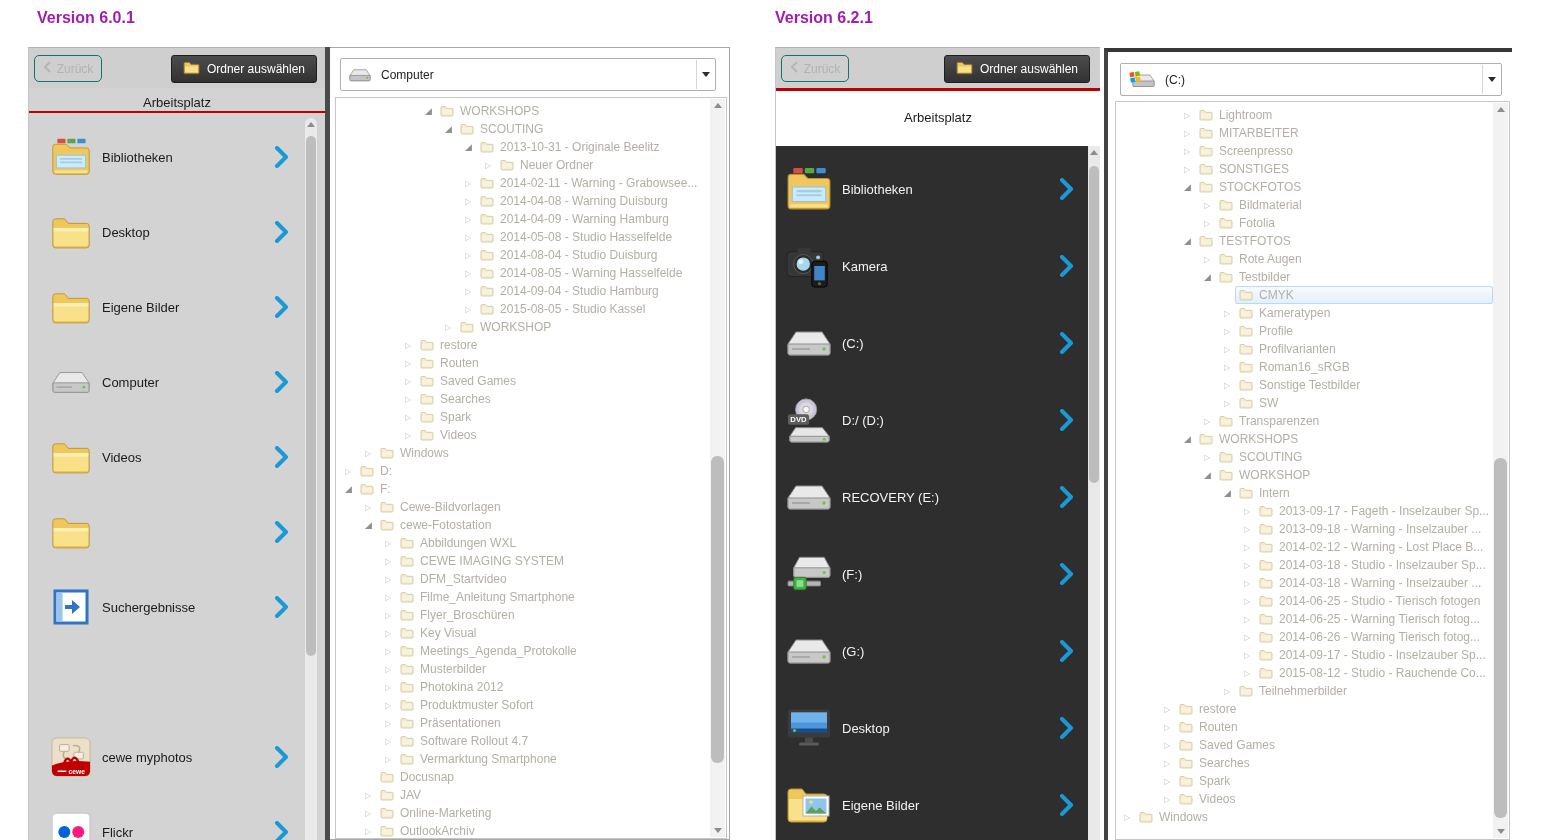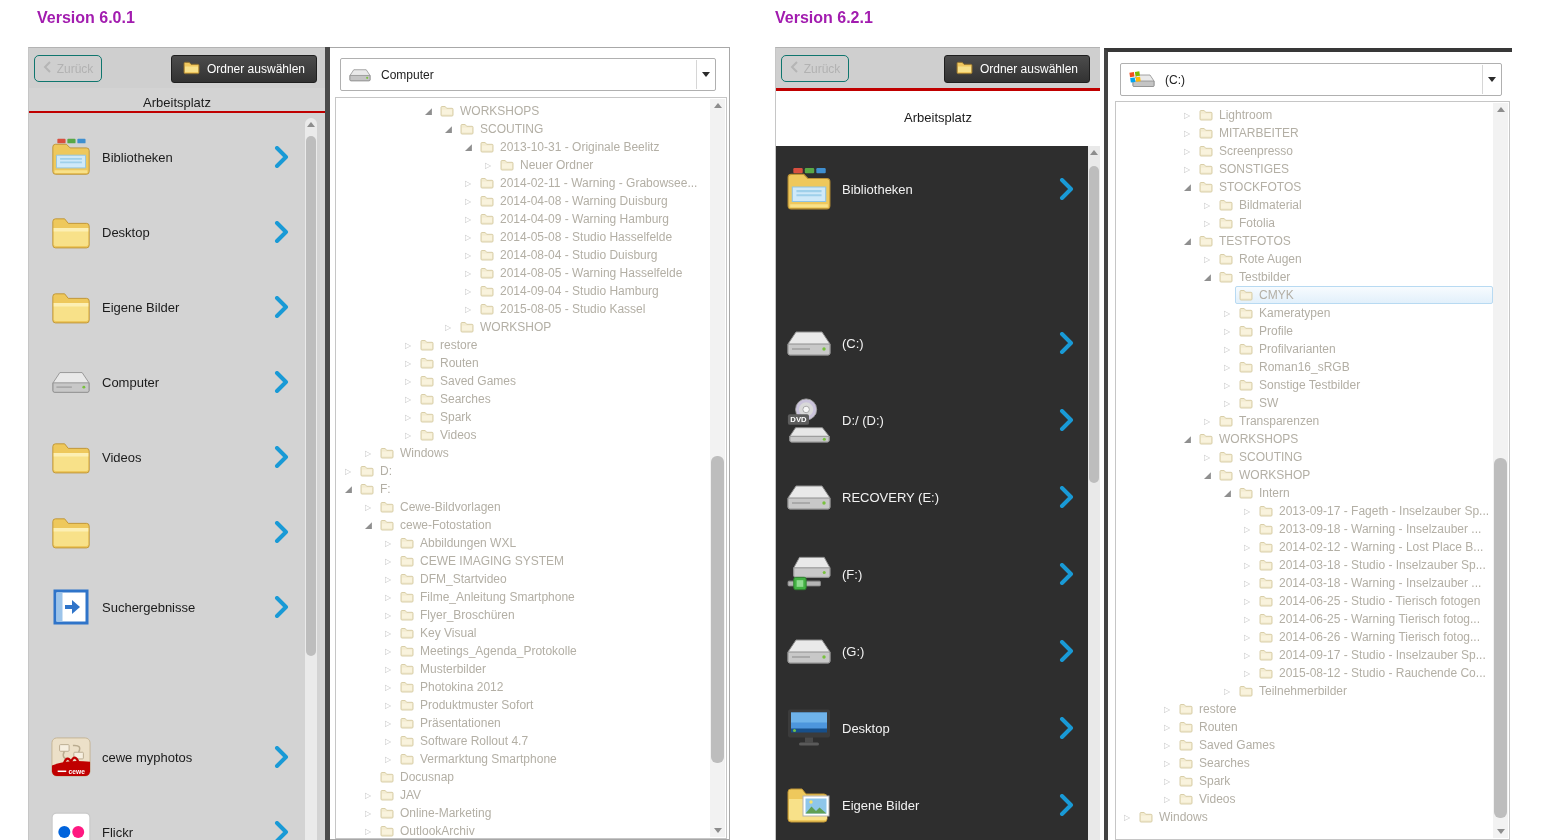--- a/index.html
+++ b/index.html
@@ -612,20 +612,37 @@
     <path d="M2 11 a3 3 0 0 1 3-3 h12 l4 4 h18 a3 3 0 0 1 3 3 v23 a3 3 0 0 1 -3 3 H5 a3 3 0 0 1 -3-3 Z" fill="#eec85c" stroke="#bd9334"></path>
     <path d="M6 20 h32 v14 H6 Z" fill="#cfe9f8" stroke="#8fc3e2"></path>
     <path d="M10 24 h24 M10 28 h24" stroke="#9fd0ea" stroke-width="2"></path>
     <path d="M4 38 h36" stroke="#f8e189" stroke-width="3"></path>
             </svg></span>
           <span class="lbl">Bibliotheken</span>
           <span class="chev"><svg width="15" height="22" viewBox="0 0 15 22">
               <path d="M3 2 L12 11 L3 20" fill="none" stroke="#199ad6" stroke-width="4" stroke-linecap="round" stroke-linejoin="round"></path>
             </svg></span>
         </div>
+        <div class="item" style="top: 81px;">
+          <span class="ic"><svg width="46" height="44" viewBox="0 0 48 46">
+    <rect x="1" y="8" width="38" height="26" rx="4" fill="#373737" stroke="#232323"></rect>
+    <rect x="12" y="4" width="14" height="7" rx="2" fill="#373737"></rect>
+    <circle cx="18" cy="21" r="10" fill="#2c2c2c" stroke="#5a5a5a"></circle>
+    <circle cx="18" cy="21" r="7" fill="#a8d8ef"></circle>
+    <circle cx="15.5" cy="18.5" r="2.5" fill="#e6f5fc"></circle>
+    <circle cx="33.5" cy="14" r="2" fill="#9fd2ec"></circle>
+    <rect x="27" y="18" width="16" height="27" rx="3" fill="#1c1c1c" stroke="#000"></rect>
+    <rect x="29.5" y="23" width="11" height="15" fill="#3f86c6"></rect>
+    <circle cx="35" cy="41.5" r="1.7" fill="#5d5d5d"></circle>
+            </svg></span>
+          <span class="lbl">Kamera</span>
+          <span class="chev"><svg width="15" height="22" viewBox="0 0 15 22">
+              <path d="M3 2 L12 11 L3 20" fill="none" stroke="#199ad6" stroke-width="4" stroke-linecap="round" stroke-linejoin="round"></path>
+            </svg></span>
+        </div>
         <div class="item" style="top: 158px;">
           <span class="ic"><svg width="46" height="28" viewBox="0 0 46 28">
     <path d="M10 3 h26 l8 12 v9 a2 2 0 0 1 -2 2 H4 a2 2 0 0 1 -2-2 v-9 Z" fill="#e9e9e9" stroke="#8e8e8e"></path>
     <path d="M2 15 h42 v9 a2 2 0 0 1 -2 2 H4 a2 2 0 0 1 -2-2 Z" fill="#c8c8c8" stroke="#8e8e8e"></path>
     <circle cx="38" cy="20" r="1.7" fill="#79c13e"></circle>
               <rect x="6" y="19" width="18" height="2" fill="#a9a9a9"></rect>
             </svg></span>
           <span class="lbl">(C:)</span>
           <span class="chev"><svg width="15" height="22" viewBox="0 0 15 22">
               <path d="M3 2 L12 11 L3 20" fill="none" stroke="#199ad6" stroke-width="4" stroke-linecap="round" stroke-linejoin="round"></path>

